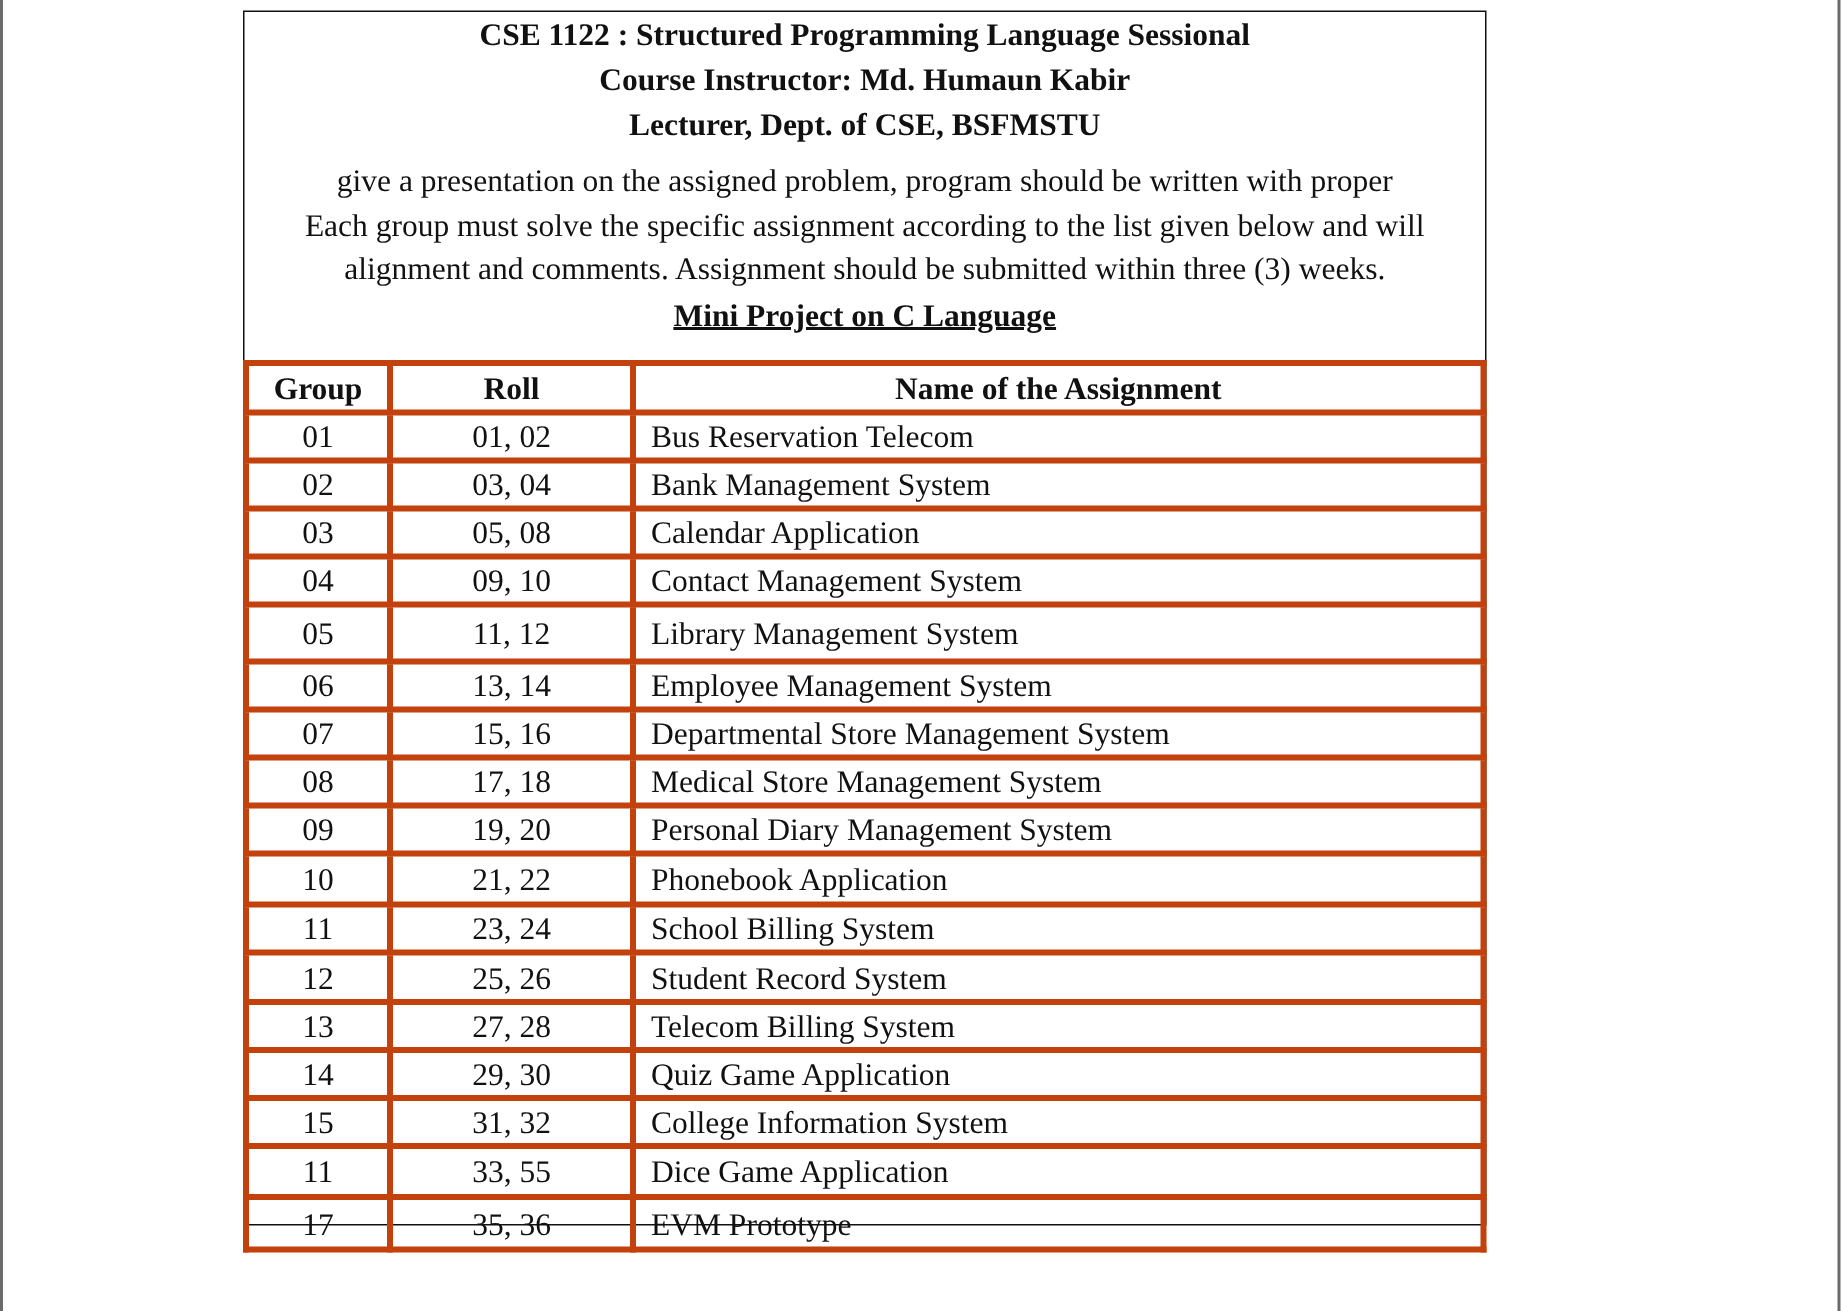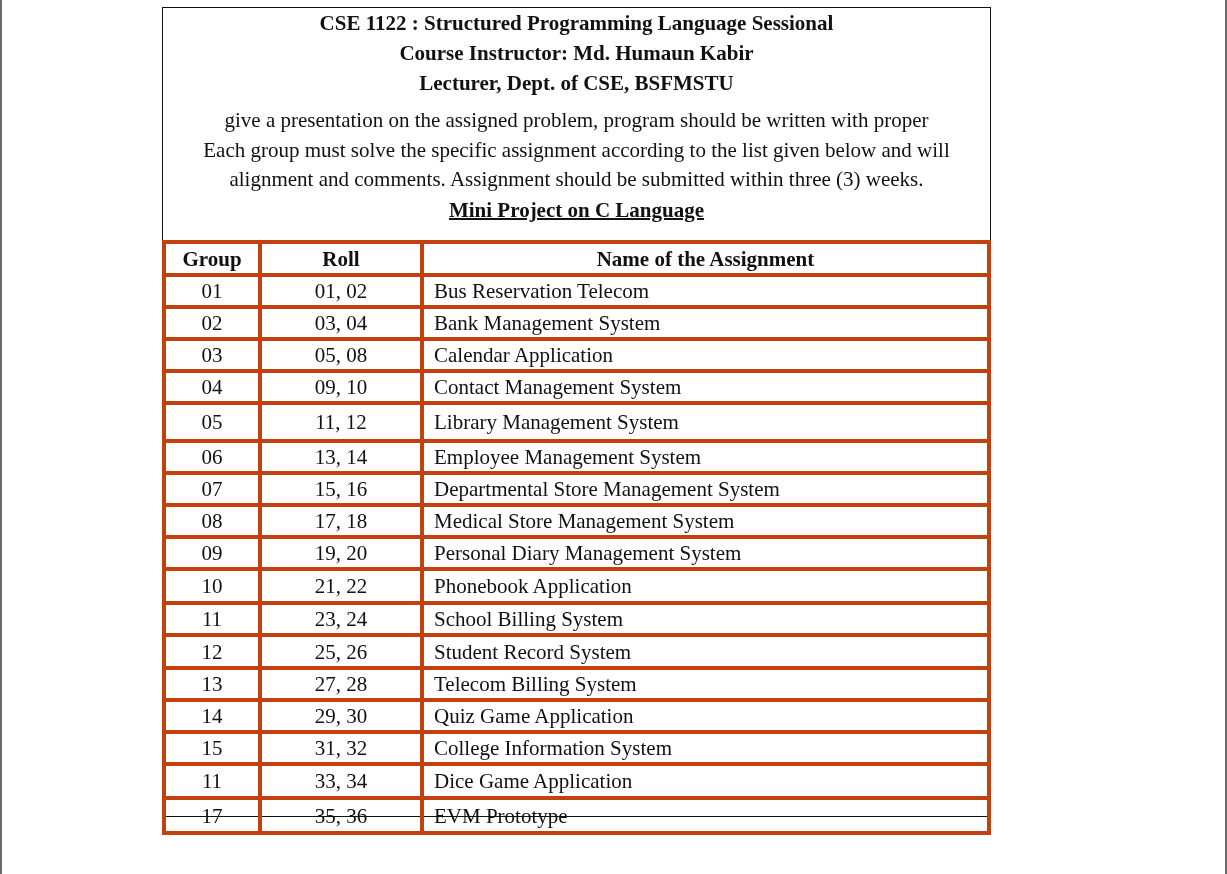--- a/index.html
+++ b/index.html
@@ -128,21 +128,21 @@
           <td class="c-roll">29, 30</td>
           <td class="c-name">Quiz Game Application</td>
         </tr>
         <tr style="height: 30px;">
           <td class="c-group">15</td>
           <td class="c-roll">31, 32</td>
           <td class="c-name">College Information System</td>
         </tr>
         <tr style="height: 34px;">
           <td class="c-group">11</td>
-          <td class="c-roll">33, 34</td>
+          <td class="c-roll">33, 55</td>
           <td class="c-name">Dice Game Application</td>
         </tr>
         <tr style="height: 35px;">
           <td class="c-group">17</td>
           <td class="c-roll">35, 36</td>
           <td class="c-name">EVM Prototype</td>
         </tr>
       </tbody>
   </table>
 </div>

